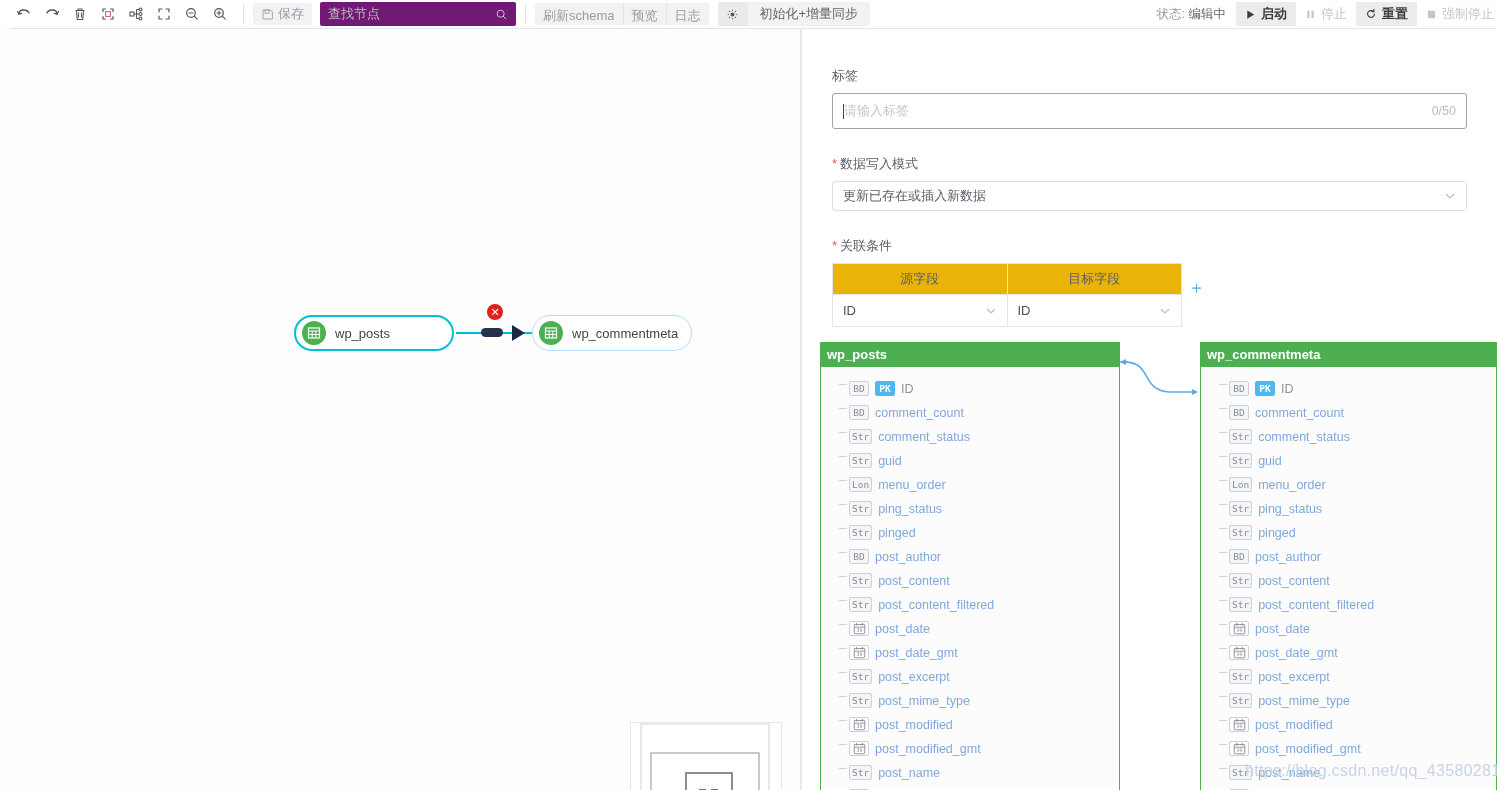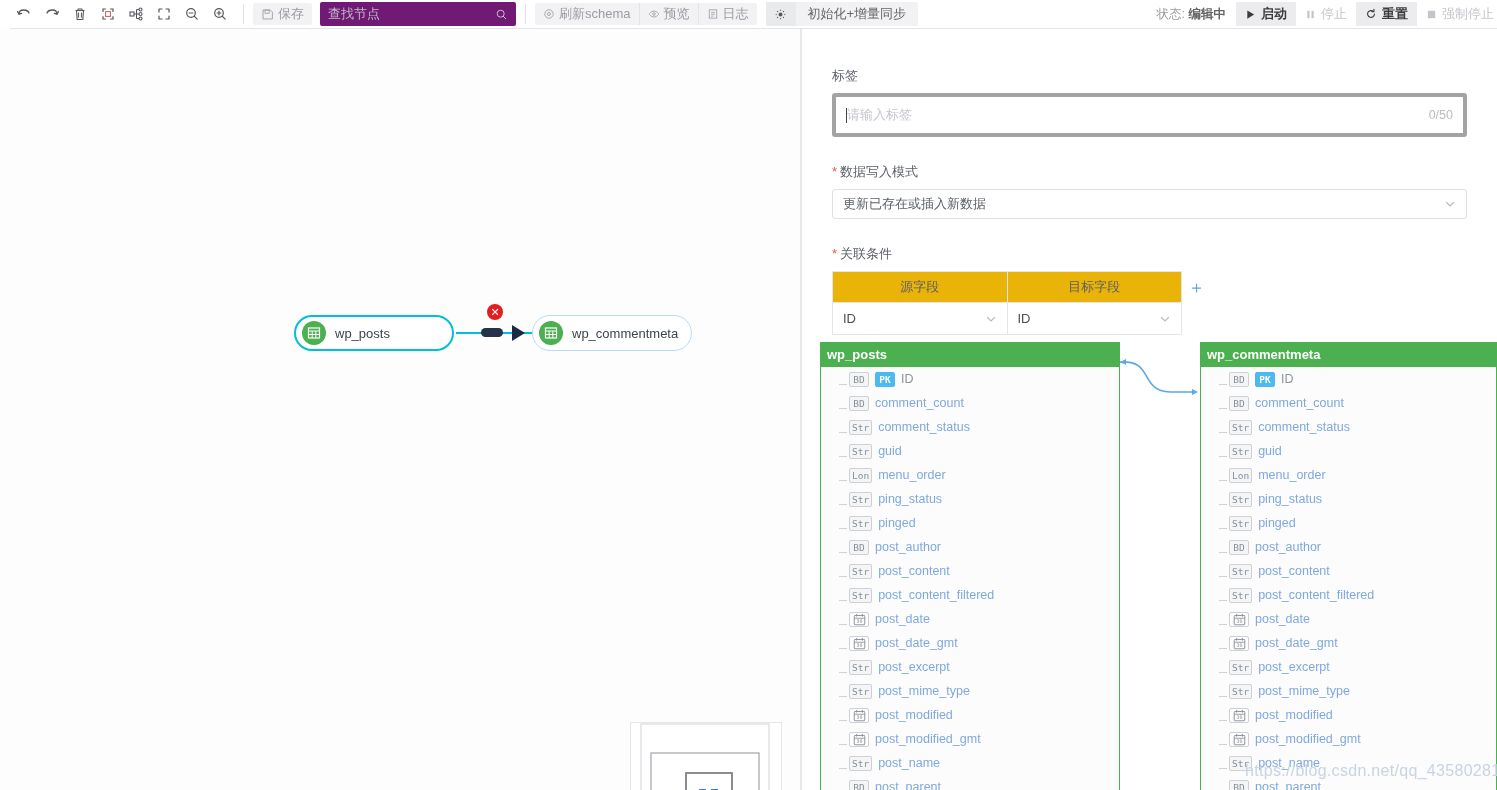--- a/index.html
+++ b/index.html
@@ -36,21 +36,21 @@
     height: 22px; padding: 0 8px;
     background: #f2f2f4; color: #9a9ca1;
     border-radius: 2px;
     display: inline-flex; align-items: center; gap: 4px;
     font-size: 13px; cursor: pointer; flex: none;
   }
   .tb-group {
     display: inline-flex; align-items: center;
     background: #f2f2f4; border-radius: 2px; flex: none;
   }
-  .tb-group .tb-btn { background: transparent; border-radius: 0; }
+  .tb-group .tb-btn { background: transparent; border-radius: 0; flex-direction: column; }
   .tb-group .tb-btn + .tb-btn { border-left: 1px solid #e4e4e7; }
   #search-box {
     width: 196px; height: 24px;
     background: #701a75; border-radius: 2px;
     margin-left: 8px;
     display: flex; align-items: center;
     padding: 0 8px; flex: none;
     position: relative;
   }
   #search-box .ph { color: #bcbec3; font-size: 13px; flex: 1; }
@@ -62,21 +62,21 @@
   #sync-mode {
     height: 24px; background: #f2f2f4; color: #666;
     display: inline-flex; align-items: center;
     padding: 0 12px; font-size: 13px; flex: none; cursor: pointer; justify-content: center;
   }
   #status-area {
     margin-left: auto; display: flex; align-items: center;
     padding-right: 4px;
   }
   #status-text { color: #9a9ca1; font-size: 12.5px; margin-right: 10px; }
-  #status-text b { color: #666; font-weight: bold; }
+  #status-text b { color: #666; font-weight: normal; }
   .run-btn {
     height: 24px; padding: 0 9px;
     display: inline-flex; align-items: center; gap: 5px;
     font-size: 13px; cursor: pointer; flex: none;
   }
   .run-btn.en { background: #ececee; color: #3c3c3c; font-weight: bold; }
   .run-btn.dis { background: transparent; color: #c3c5ca; }
 
   
   #canvas {
@@ -139,21 +139,21 @@
     position: absolute; top: 29px; left: 802px;
     width: 695px; height: 761px;
     background: #fff; overflow: hidden;
   }
   .form-wrap { padding: 38px 30px 0 30px; }
   .f-label {
     font-size: 13px; color: #5a5f66; margin-bottom: 8px;
   }
   .req { color: #e8584f; margin-right: 3px; }
   #tag-input {
-    height: 44px; border: 4px solid #a3a3a3; border-radius: 3px;
+    height: 36px; border: 1px solid #a3a3a3; border-radius: 3px;
     display: flex; align-items: center; padding: 0 10px;
     background: #fff;
   }
   #tag-input .caret {
     width: 1px; height: 15px; background: #444; flex: none;
   }
   #tag-input .ph { color: #c3c6cb; font-size: 13px; flex: 1; }
   #tag-input .cnt { color: #b9bcc1; font-size: 12.5px; }
   #mode-select {
     height: 30px; border: 1px solid #dcdfe4; border-radius: 3px;
@@ -191,21 +191,21 @@
   }
   #schema-src { left: 820px; width: 300px; height: 448px; }
   #schema-tgt { left: 1200px; width: 297px; height: 448px; }
   .sc-head {
     height: 25px; background: #4caf50; color: #fff;
     display: flex; align-items: center; padding-left: 6px;
     font-size: 13px; font-weight: bold;
   }
   .sc-list { padding-top: 5px; }
   .fld {
-    height: 24px; display: flex; align-items: flex-start;
+    height: 24px; display: flex; align-items: flex-end;
     padding-left: 18px; gap: 6px; position: relative;
     cursor: pointer;
   }
   .fld::before {
     content: ""; position: absolute; left: 18px; top: 12px;
     width: 8px; height: 1px; background: #cfd3d8;
   }
   .tbadge {
     min-width: 20px; height: 15px; padding: 0 2px;
     border: 1px solid #cdd1d6; border-radius: 2px;

